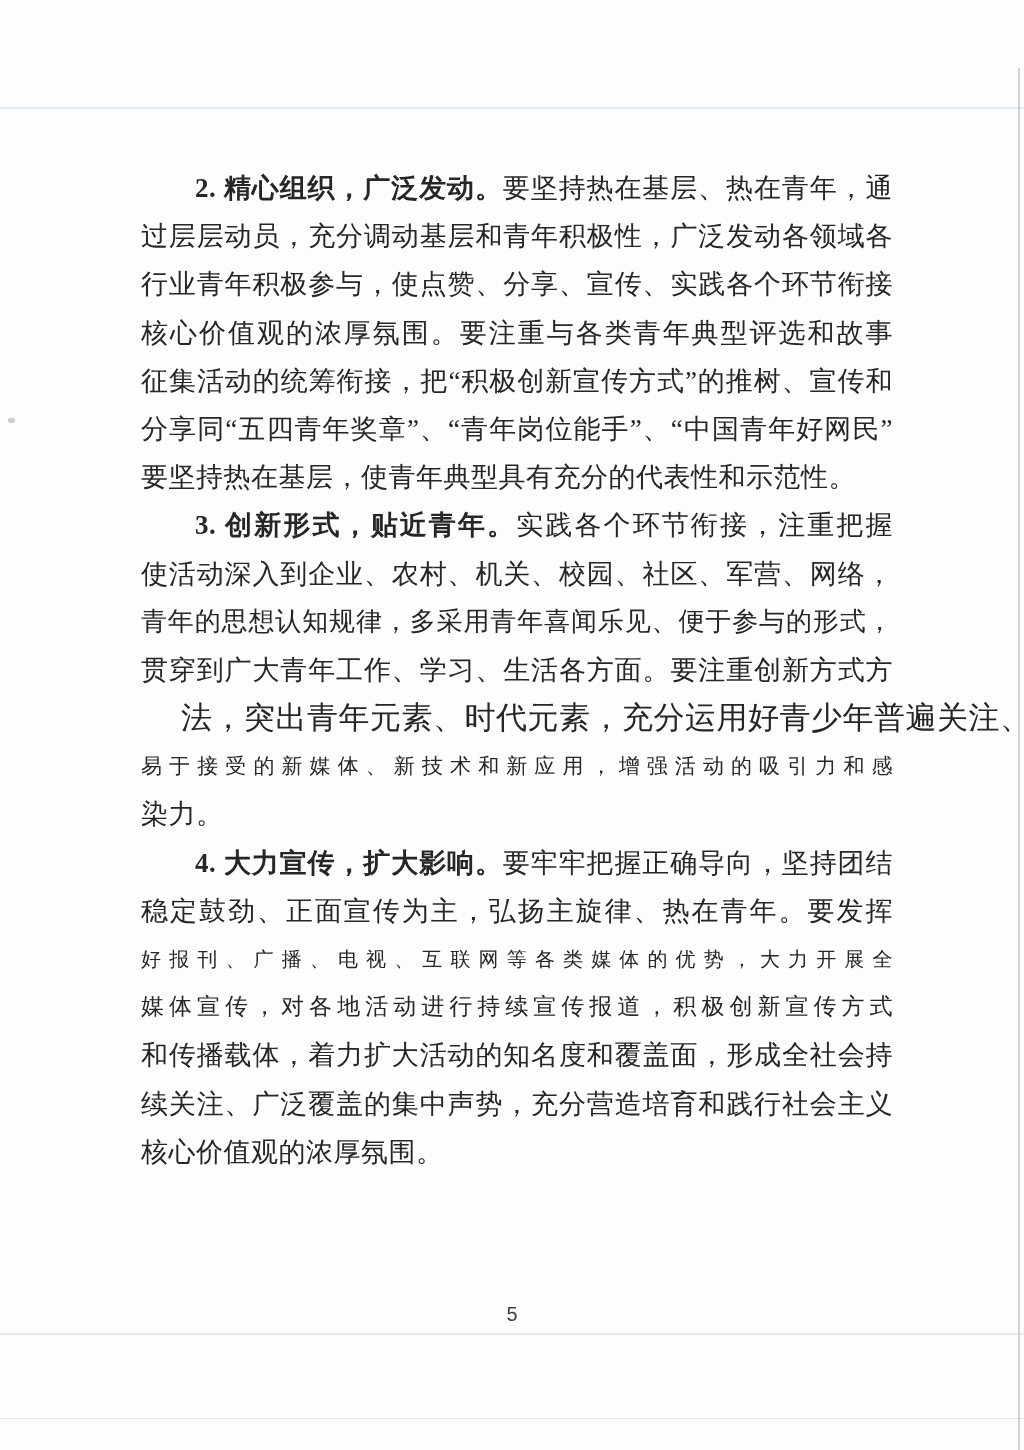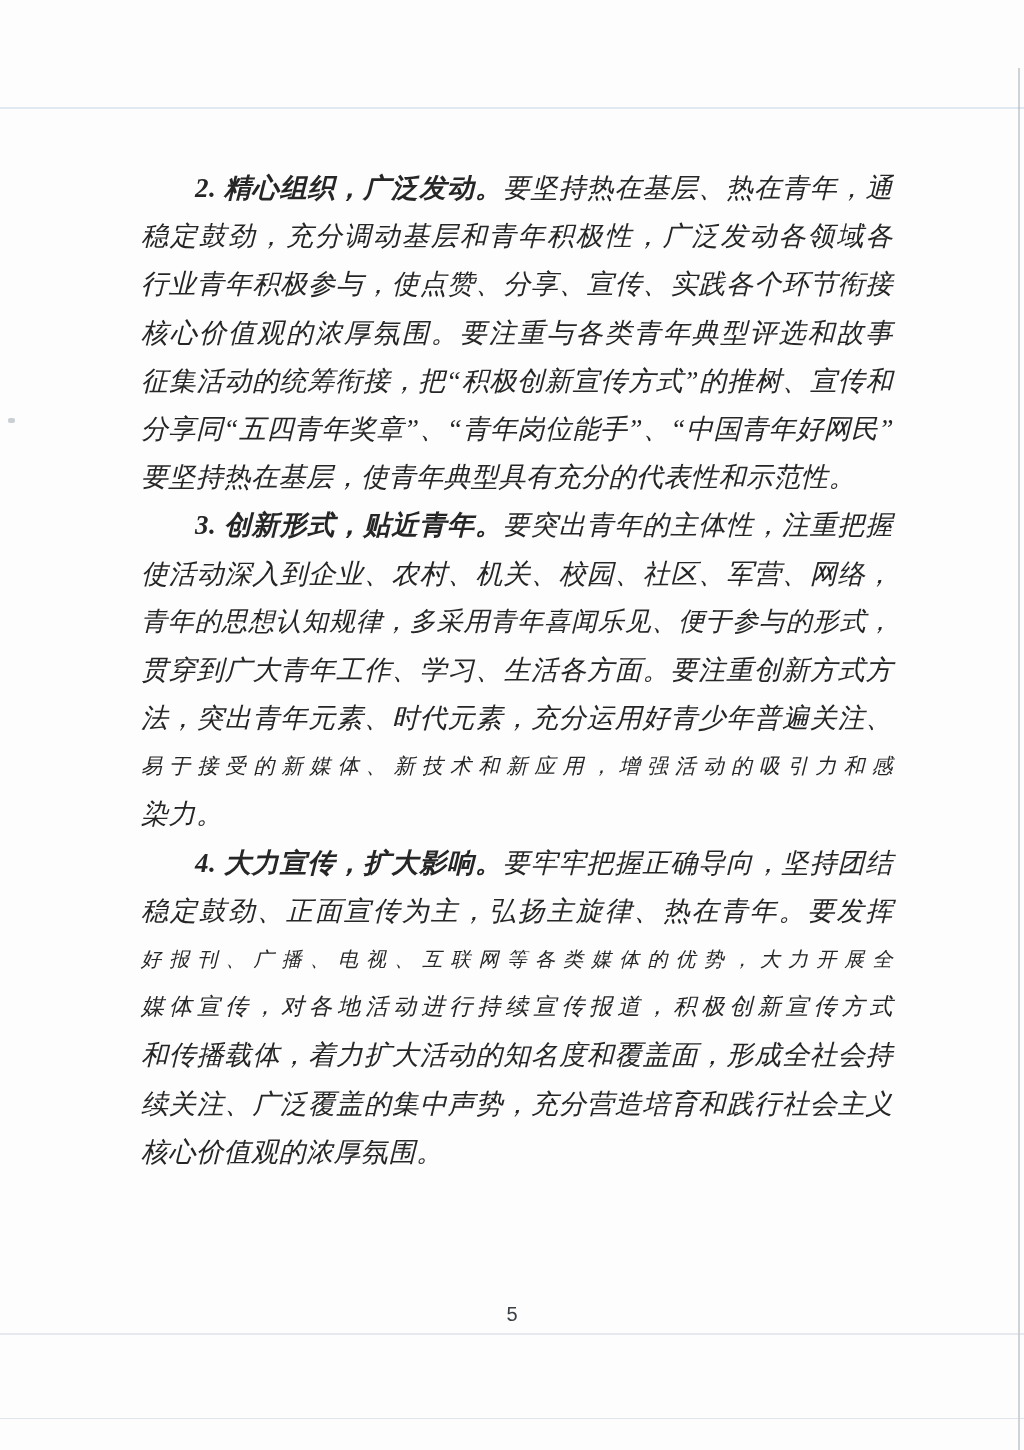--- a/index.html
+++ b/index.html
@@ -13,21 +13,20 @@
   .content{
     position:absolute;left:141px;top:164px;width:752px;
     color:#262626;
   }
   .line{
     font-size:27px;
     line-height:48.2px;
     height:48.2px;
     white-space:nowrap;
     letter-spacing:0.5px;
-    font-style:italic;
   }
   .line.just{
     text-align:justify;
     text-align-last:justify;
   }
   .line.indent{padding-left:54px;}
   .b{font-weight:bold;}
   .footer{
     position:absolute;left:0;right:0;top:1303px;
     text-align:center;
@@ -48,33 +47,33 @@
 <div class="page">
   <div class="artifact art-top-line"></div>
   <div class="artifact art-right-line"></div>
   <div class="artifact art-bottom-line1"></div>
   <div class="artifact art-bottom-line2"></div>
   <div class="artifact art-speck"></div>
 
   <div class="content">
       <div>
         <div class="line indent just" style="font-size: 27px;"><span class="b">2. 精心组织，广泛发动。</span><span>要坚持热在基层、热在青年，通</span></div>
-        <div class="line just" style="font-size: 27px;"><span>稳定鼓劲，充分调动基层和青年积极性，广泛发动各领域各</span></div>
+        <div class="line just" style="font-size: 27px;"><span>过层层动员，充分调动基层和青年积极性，广泛发动各领域各</span></div>
         <div class="line just" style="font-size: 27px;"><span>行业青年积极参与，使点赞、分享、宣传、实践各个环节衔接</span></div>
         <div class="line just" style="font-size: 27px;"><span>核心价值观的浓厚氛围。要注重与各类青年典型评选和故事</span></div>
         <div class="line just" style="font-size: 27px;"><span>征集活动的统筹衔接，把“积极创新宣传方式”的推树、宣传和</span></div>
         <div class="line just" style="font-size: 27px;"><span>分享同“五四青年奖章”、“青年岗位能手”、“中国青年好网民”</span></div>
         <div class="line" style="font-size: 27px;"><span>要坚持热在基层，使青年典型具有充分的代表性和示范性。</span></div>
       </div>
       <div>
-        <div class="line indent just" style="font-size: 27px;"><span class="b">3. 创新形式，贴近青年。</span><span>要突出青年的主体性，注重把握</span></div>
+        <div class="line indent just" style="font-size: 27px;"><span class="b">3. 创新形式，贴近青年。</span><span>实践各个环节衔接，注重把握</span></div>
         <div class="line just" style="font-size: 27px;"><span>使活动深入到企业、农村、机关、校园、社区、军营、网络，</span></div>
         <div class="line just" style="font-size: 26px;"><span>青年的思想认知规律，多采用青年喜闻乐见、便于参与的形式，</span></div>
         <div class="line just" style="font-size: 27px;"><span>贯穿到广大青年工作、学习、生活各方面。要注重创新方式方</span></div>
-        <div class="line just" style="font-size: 27px;"><span>法，突出青年元素、时代元素，充分运用好青少年普遍关注、</span></div>
+        <div class="line just" style="font-size: 31px; margin-left: 40px;"><span>法，突出青年元素、时代元素，充分运用好青少年普遍关注、</span></div>
         <div class="line just" style="font-size: 21px;"><span>易于接受的新媒体、新技术和新应用，增强活动的吸引力和感</span></div>
         <div class="line" style="font-size: 27px;"><span>染力。</span></div>
       </div>
       <div>
         <div class="line indent just" style="font-size: 27px;"><span class="b">4. 大力宣传，扩大影响。</span><span>要牢牢把握正确导向，坚持团结</span></div>
         <div class="line just" style="font-size: 27px;"><span>稳定鼓劲、正面宣传为主，弘扬主旋律、热在青年。要发挥</span></div>
         <div class="line just" style="font-size: 20px;"><span>好报刊、广播、电视、互联网等各类媒体的优势，大力开展全</span></div>
         <div class="line just" style="font-size: 23px;"><span>媒体宣传，对各地活动进行持续宣传报道，积极创新宣传方式</span></div>
         <div class="line just" style="font-size: 27px;"><span>和传播载体，着力扩大活动的知名度和覆盖面，形成全社会持</span></div>
         <div class="line just" style="font-size: 27px;"><span>续关注、广泛覆盖的集中声势，充分营造培育和践行社会主义</span></div>

